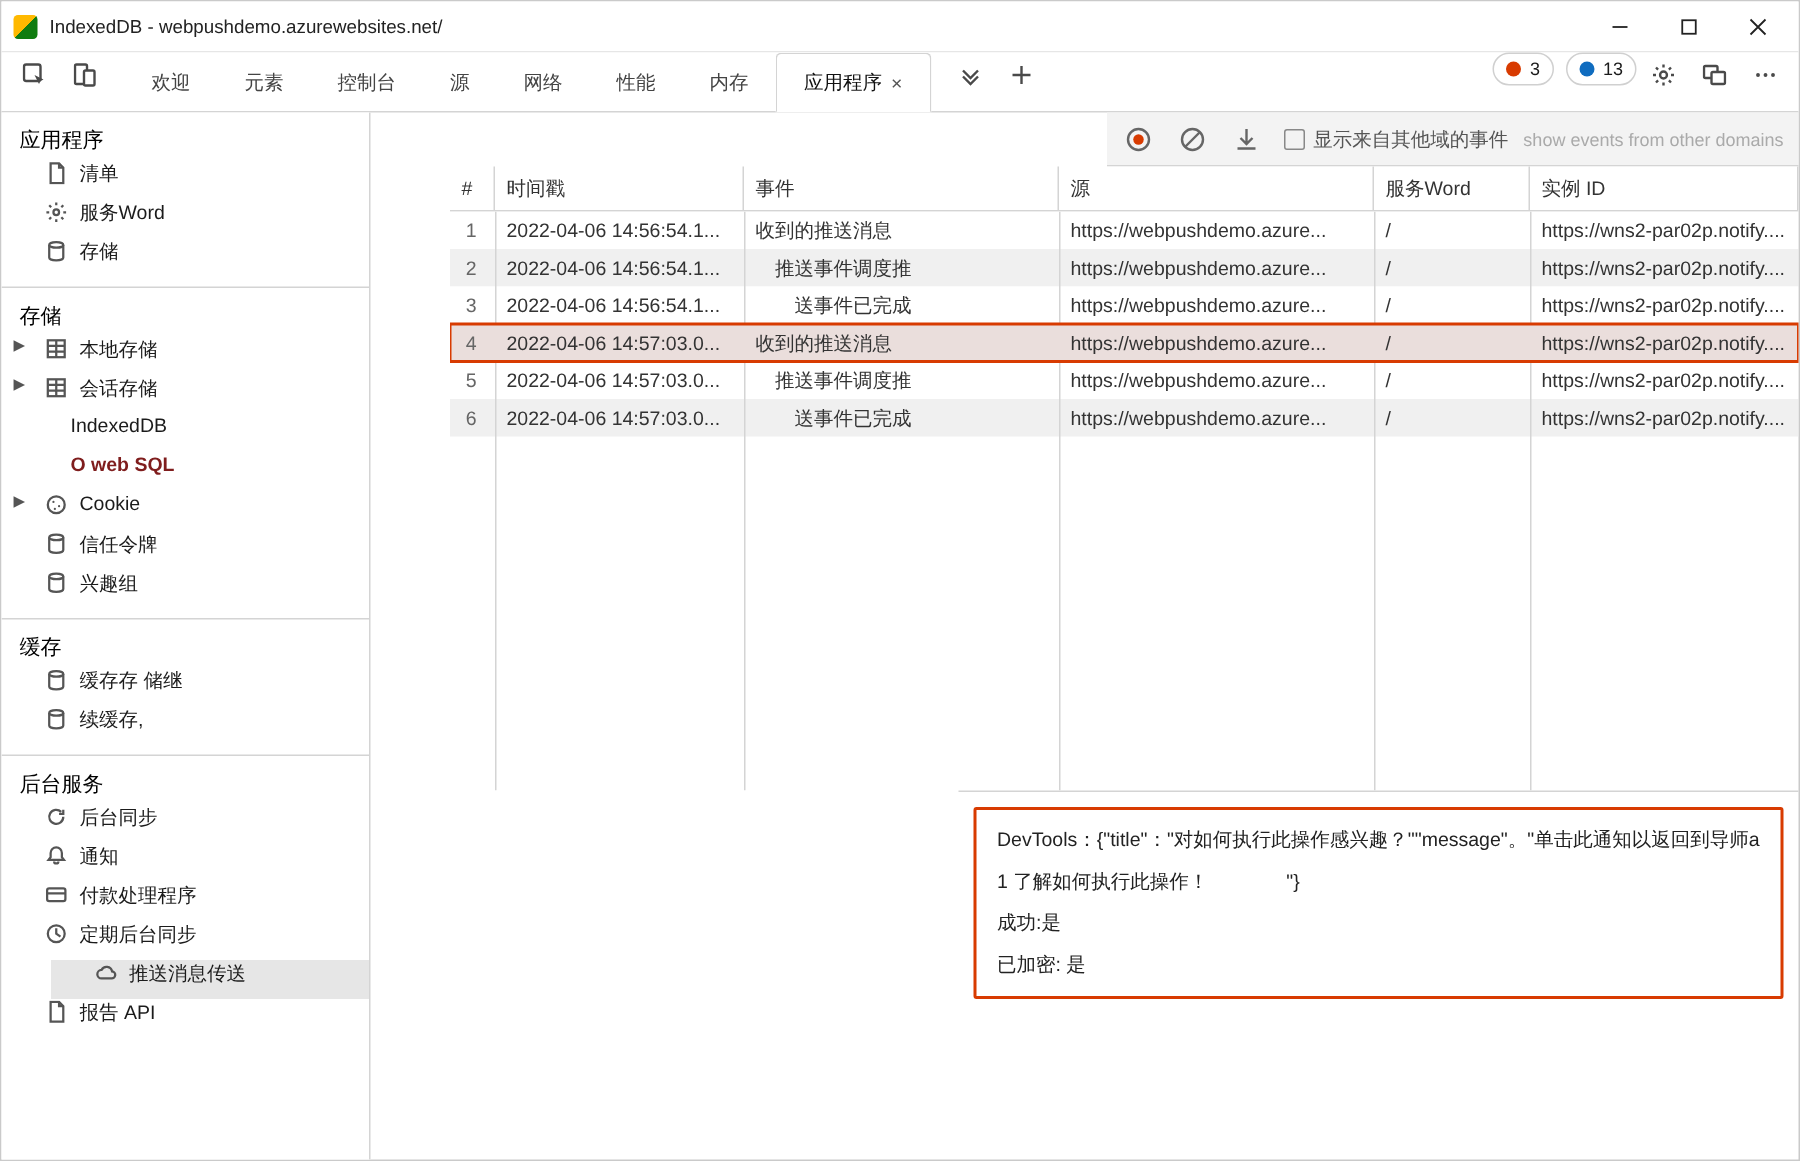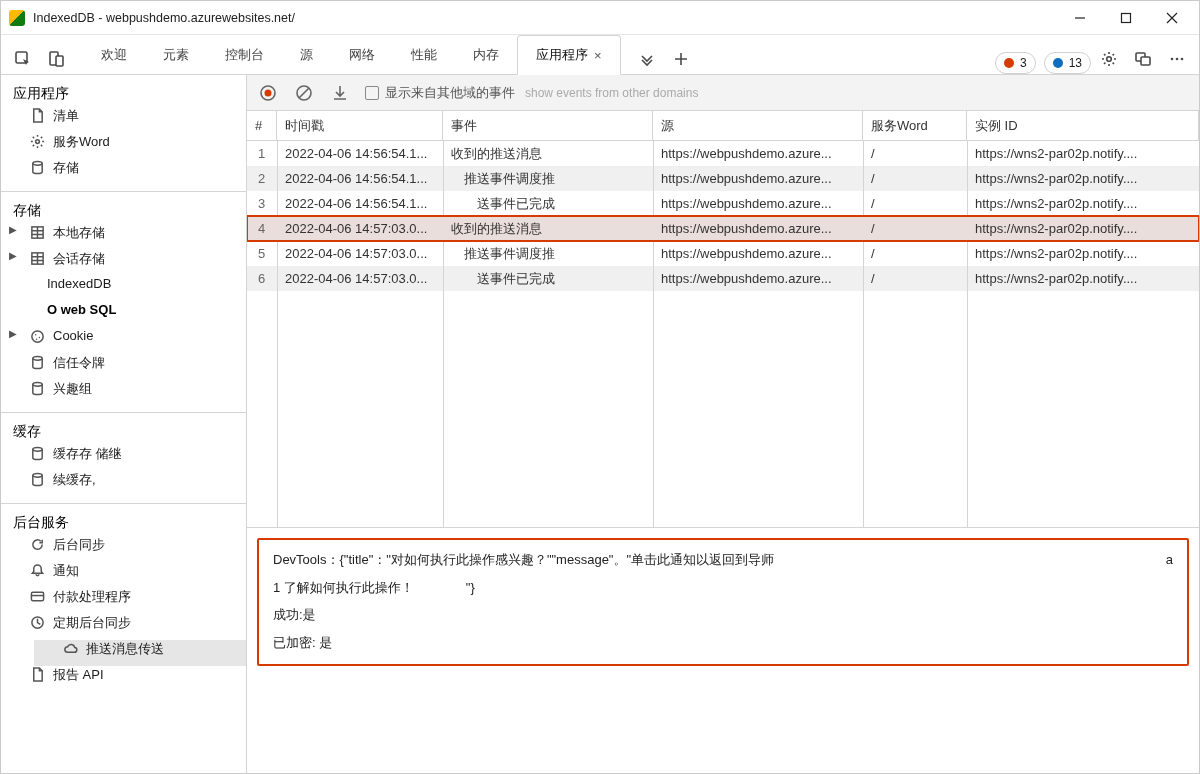--- a/index.html
+++ b/index.html
@@ -21,21 +21,21 @@
 
   
   .titlebar { height:34px; display:flex; align-items:center; padding:0 4px 0 8px; background:#fff; border-bottom:1px solid #e6e6e6; }
   .titlebar .favicon { width:16px; height:16px; border-radius:3px; background:linear-gradient(135deg,#ffb900 0 50%,#107c10 50% 100%); margin-right:8px; }
   .titlebar .title { font-size:12.5px; color:#222; }
   .titlebar .win-btns { margin-left:auto; display:flex; }
   .win-btn { width:46px; height:32px; display:flex; align-items:center; justify-content:center; }
   .win-btn svg { width:12px; height:12px; stroke:#222; stroke-width:1.2; fill:none; }
 
   
-  .maintb { height:40px; display:flex; align-items:flex-end; gap:2px; padding:0 6px; background:#fff; border-bottom:1px solid var(--panel-border); }
+  .maintb { height:40px; display:flex; align-items:flex-start; gap:2px; padding:0 6px; background:#fff; border-bottom:1px solid var(--panel-border); }
   .maintb .ico-btn { width:32px; height:30px; display:flex; align-items:center; justify-content:center; border-radius:4px; }
   .maintb .ico-btn svg { width:16px; height:16px; stroke:#4a4a4a; fill:none; stroke-width:1.6; }
   .tabs { display:flex; align-items:stretch; height:100%; margin:0 8px; gap:0; }
   .tab { padding:0 18px; display:flex; align-items:center; color:#444; position:relative; }
   .tab.active { color:#111; border:1px solid var(--panel-border); border-bottom:1px solid #fff; margin-bottom:-1px; border-radius:4px 4px 0 0; }
   .tab .x { margin-left:6px; color:var(--tab-close-x); font-weight:500; }
   .maintb .grow { flex:1; }
   .maintb .status-pill { display:flex; align-items:center; height:22px; border:1px solid #d0d0d0; border-radius:11px; padding:0 8px; font-size:12px; gap:6px; margin-left:6px; }
   .dot-red { width:10px; height:10px; border-radius:50%; background:#d83b01; }
   .dot-blue { width:10px; height:10px; border-radius:50%; background:#0f6cbf; }
@@ -44,25 +44,25 @@
   .body { flex:1; display:flex; min-height:0; }
   .sidebar { width:246px; border-right:1px solid var(--panel-border); overflow-y:auto; background:#fff; }
   .sb-section { border-bottom:1px solid var(--panel-border); padding:4px 0 6px; }
   .sb-heading { font-size:14px; padding:6px 12px 4px; color:#000; }
   .sb-item { display:flex; align-items:flex-start; height:26px; padding:0 6px 0 28px; gap:8px; position:relative; }
   .sb-item.sel { background:var(--selected-bg);margin-left:33px; }
   .sb-item .twisty { position:absolute; left:8px; color:#555; font-size:10px; }
   .sb-item .ic { width:16px; height:16px; flex:0 0 16px; display:inline-flex; align-items:center; justify-content:center; }
   .sb-item .ic svg { width:15px; height:15px; stroke:#555; fill:none; stroke-width:1.6; }
   .sb-item .lbl { flex:1; overflow:hidden; text-overflow:ellipsis; white-space:nowrap; }
-  .sb-item.bold .lbl { font-weight:700; color:#000000; }
+  .sb-item.bold .lbl { font-weight:700; color:#7f1d1d; }
   .sb-sub { padding-left:46px; }
 
   
-  .main { flex:1; display:flex; flex-direction:column; min-width:0; }
+  .main { flex:1; display:flex; flex-direction:column; min-width:0;align-items:flex-end; }
   .subtoolbar { height:36px; background:var(--toolbar-bg); border-bottom:1px solid var(--panel-border); display:flex; align-items:center; padding:0 10px; gap:14px; color:var(--muted); }
   .sub-ico { width:22px; height:22px; display:flex; align-items:center; justify-content:center; }
   .sub-ico svg { width:18px; height:18px; stroke:#666; fill:none; stroke-width:1.6; }
   .rec svg circle.inner { fill:#d83b01; stroke:none; }
   .chk { width:14px; height:14px; border:1px solid #888; border-radius:2px; display:inline-block; margin-right:6px; }
   .subtoolbar .ghost { color:#aaa; margin-left:-4px; font-size:12px; }
 
   
   .tablewrap { flex:1; min-height:0; display:flex; flex-direction:column; }
   .grid-head, .grid-row { display:grid; grid-template-columns:30px 166px 210px 210px 104px 1fr; }

